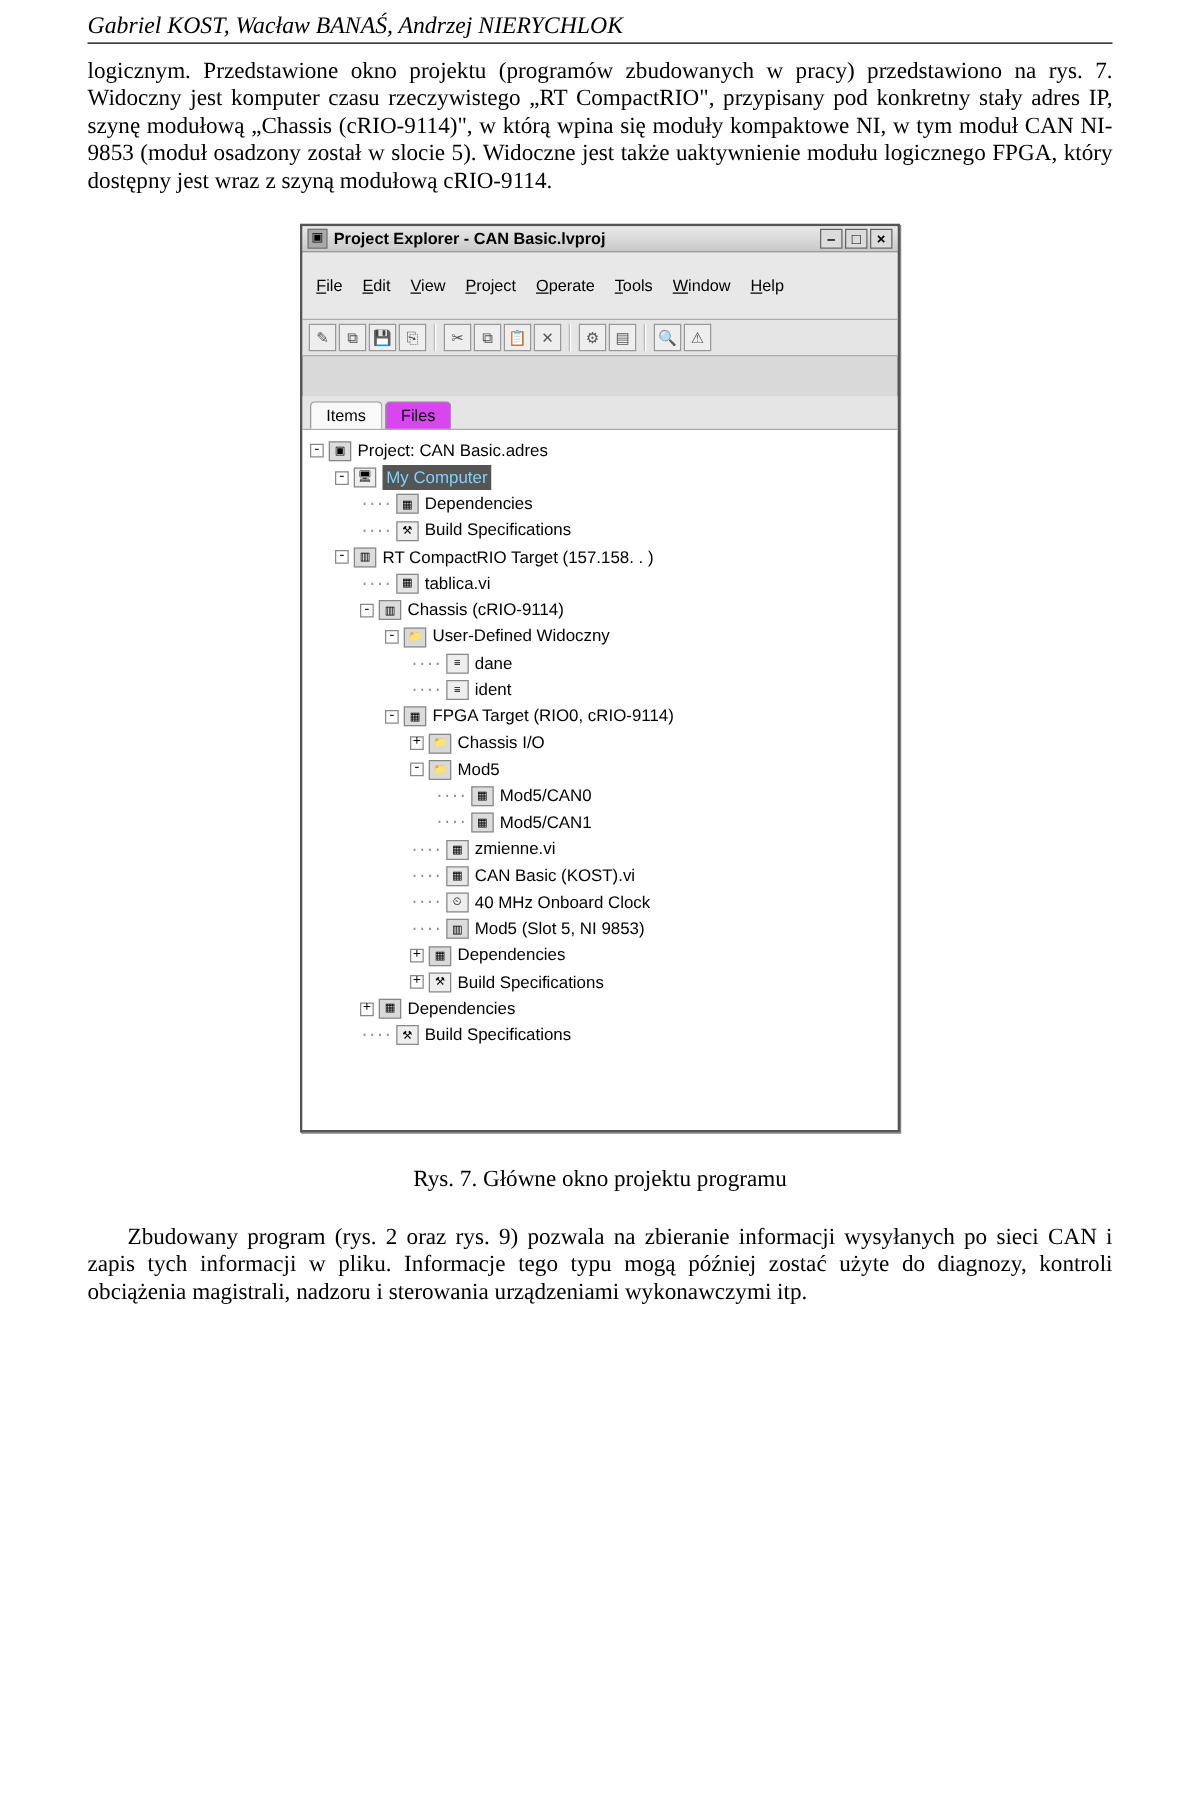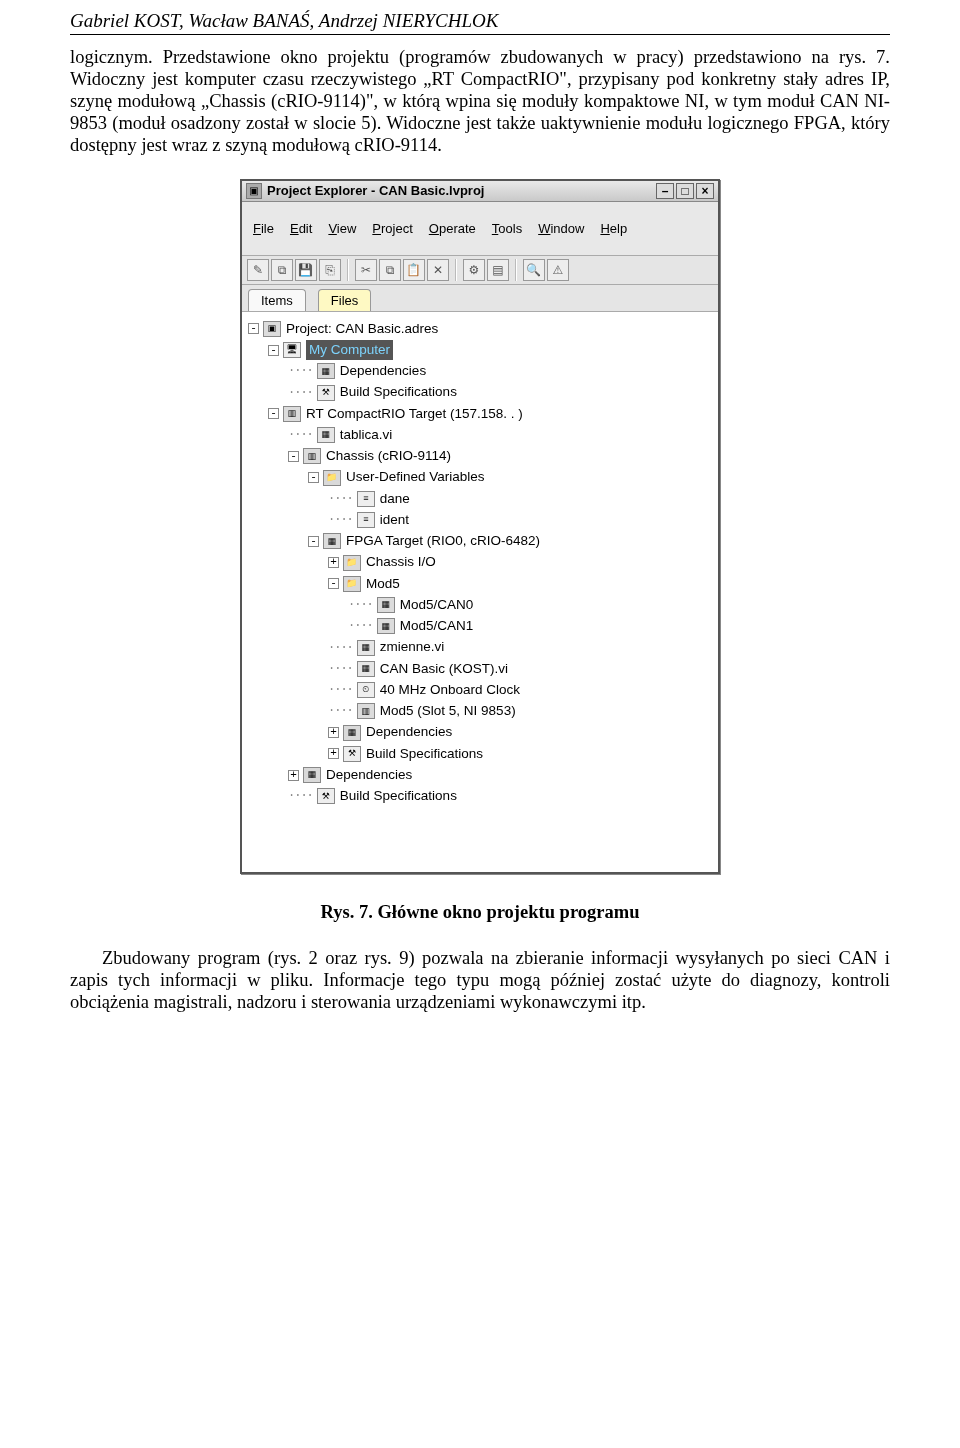--- a/index.html
+++ b/index.html
@@ -77,29 +77,30 @@
     border: 1px solid #999;
     background: #eee;
     display:inline-flex; align-items:center; justify-content:center;
     font-size: 12px;
     color:#555;
   }
   .tb-sep { width: 2px; height: 22px; border-left: 1px solid #bbb; border-right: 1px solid #fff; margin: 0 4px; }
   .pe-tabbar {
     display: flex;
     padding: 4px 6px 0 6px;
-    gap: 12px;
+    gap: 2px;
     background: #e5e5e5;
     border-bottom: 1px solid #aaa;
+    margin-top: 32px;
   }
   .pe-tab {
     padding: 3px 12px;
     border: 1px solid #999;
     border-bottom: none;
-    background: #fef9c3;
+    background: #d946ef;
     border-radius: 4px 4px 0 0;
     font-size: 13px;
   }
   .pe-tab.active { background: #f9f9f9; font-weight: normal; }
   .pe-tree {
     background: #fff;
     padding: 6px 6px 12px 6px;
     min-height: 560px;
     font-size: 13.5px;
   }
@@ -133,21 +134,21 @@
   }
   .ticon.folder { background:#d9d9d9; }
   .ticon.vi { background:#e6e6e6; }
   .ticon.board { background:#dcdcdc; }
   .sel-label {
     background:#555; color:#7dd3fc;
     padding:0 3px;
   }
   .caption {
     text-align: center;
-    font-weight: bold;
+    font-weight: normal;
     margin: 28px 0 24px 0;
     font-size: 18.5px;
   }
 </style>
 </head>
 <body>
 
 <div class="header-name">Gabriel KOST, Wacław BANAŚ, Andrzej NIERYCHLOK</div>
 <hr class="divider-line">
 
@@ -232,36 +233,36 @@
           <span>tablica.vi</span>
         </div>
       <div class="tree-row" style="padding-left:40px">
           <span class="exp">-</span>
           <span class="ticon board">▥</span>
           <span>Chassis (cRIO-9114)</span>
         </div>
       <div class="tree-row" style="padding-left:60px">
           <span class="exp">-</span>
           <span class="ticon folder">📁</span>
-          <span>User-Defined Variables</span>
+          <span>User-Defined Widoczny</span>
         </div>
       <div class="tree-row" style="padding-left:80px">
           <span class="dots">····</span>
           <span class="ticon">≡</span>
           <span>dane</span>
         </div>
       <div class="tree-row" style="padding-left:80px">
           <span class="dots">····</span>
           <span class="ticon">≡</span>
           <span>ident</span>
         </div>
       <div class="tree-row" style="padding-left:60px">
           <span class="exp">-</span>
           <span class="ticon board">▦</span>
-          <span>FPGA Target (RIO0, cRIO-6482)</span>
+          <span>FPGA Target (RIO0, cRIO-9114)</span>
         </div>
       <div class="tree-row" style="padding-left:80px">
           <span class="exp">+</span>
           <span class="ticon folder">📁</span>
           <span>Chassis I/O</span>
         </div>
       <div class="tree-row" style="padding-left:80px">
           <span class="exp">-</span>
           <span class="ticon folder">📁</span>
           <span>Mod5</span>

